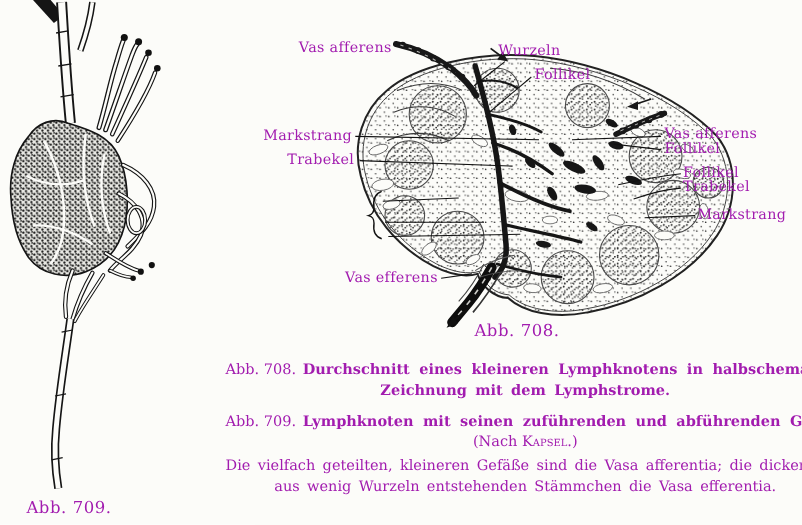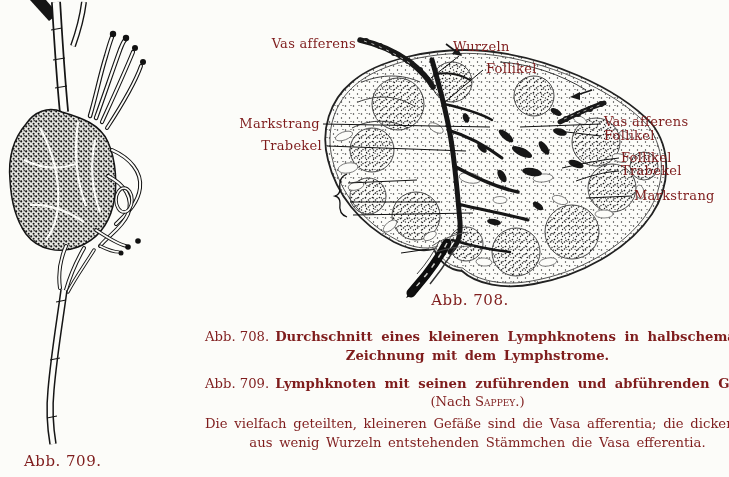--- a/index.html
+++ b/index.html
@@ -1,20 +1,20 @@
 <!DOCTYPE html>
 <html><head>
 <meta charset="utf-8">
 <style>
   html,body{margin:0;padding:0;}
   .page{
     position:relative;width:729px;height:477px;
     background:#fcfcf9;overflow:hidden;
     font-family:"DejaVu Serif","Liberation Serif",serif;
-    color:#7f1d1d;
+    color:#a21caf;
   }
   svg{position:absolute;left:0;top:0;}
   .lbl{
     position:absolute;font-size:13px;line-height:14px;white-space:nowrap;
     letter-spacing:0.3px;
   }
   .lbl.r{text-align:right;}
   .fig-title{
     position:absolute;font-size:15px;letter-spacing:0.5px;white-space:nowrap;
   }
@@ -243,39 +243,40 @@
       <path d="M 619,171 C 604,172 590,176 576,181"></path>
       <path d="M 632,196 L 586,198"></path>
     </g>
   </svg>
 
   <div class="lbl r" style="left:250px;top:37px;width:106px;">Vas afferens</div>
   <div class="lbl" style="left:453px;top:40px;">Wurzeln</div>
   <div class="lbl" style="left:486px;top:62px;">Follikel</div>
   <div class="lbl r" style="left:230px;top:117px;width:90px;">Markstrang</div>
   <div class="lbl r" style="left:230px;top:139px;width:92px;">Trabekel</div>
+  <div class="lbl r" style="left:290px;top:246px;width:108px;">Vas efferens</div>
   <div class="lbl" style="left:604px;top:115px;">Vas afferens</div>
   <div class="lbl" style="left:604px;top:129px;">Follikel</div>
   <div class="lbl" style="left:621px;top:151px;">Follikel</div>
   <div class="lbl" style="left:621px;top:164px;">Trabekel</div>
   <div class="lbl" style="left:634px;top:189px;">Markstrang</div>
 
   <div class="fig-title" style="left:410px;top:291px;width:120px;text-align:center;">Abb. 708.</div>
   <div class="fig-title" style="left:24px;top:452px;">Abb. 709.</div>
 
   <div class="cap ws4" style="top:329px;">
     <span class="pre">Abb. 708.</span><b>Durchschnitt eines kleineren Lymphknotens in halbschematischer</b>
   </div>
   <div class="cap ws3" style="top:348px;">
     <b>Zeichnung mit dem Lymphstrome.</b>
   </div>
 
   <div class="cap ws4" style="top:376px;">
     <span class="pre">Abb. 709.</span><b>Lymphknoten mit seinen zuführenden und abführenden Gefäßen.</b>
   </div>
   <div class="cap" style="top:394px;">
-    <span>(Nach </span><span class="sc">Sappey</span><span>.)</span>
+    <span>(Nach </span><span class="sc">Kapsel</span><span>.)</span>
   </div>
 
   <div class="cap ws2" style="top:416px;">Die vielfach geteilten, kleineren Gefäße sind die Vasa afferentia; die dickeren,</div>
   <div class="cap ws2" style="top:435px;">aus wenig Wurzeln entstehenden Stämmchen die Vasa efferentia.</div>
 
 </div>
 
 </body></html>

